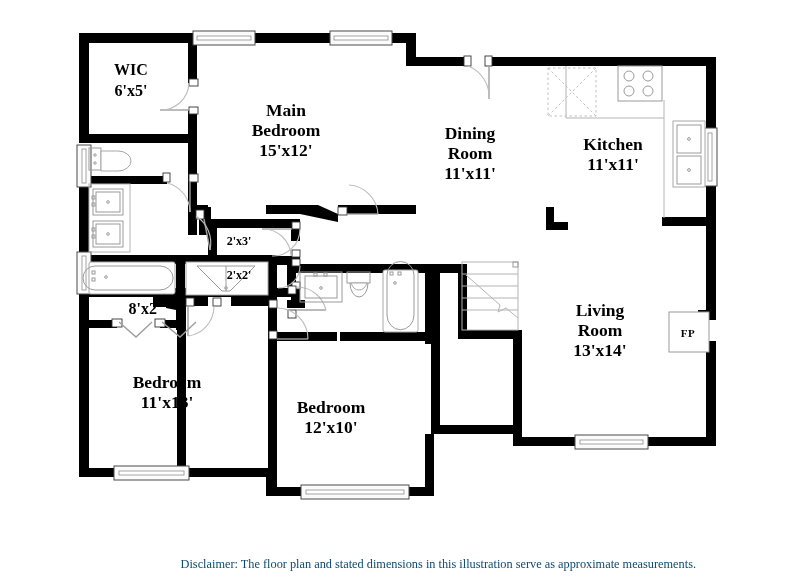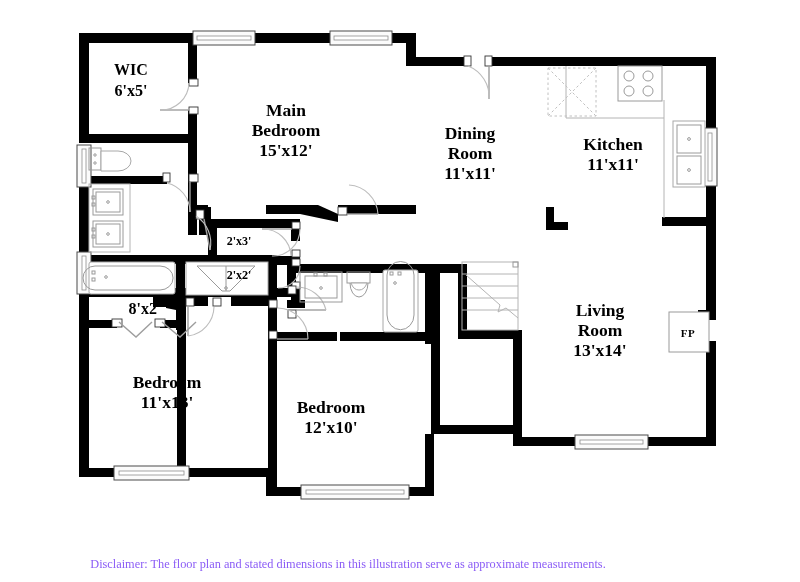--- a/index.html
+++ b/index.html
@@ -28,25 +28,25 @@
   .fixture{fill:#ffffff;stroke:#a8a8a8;stroke-width:1;}
   .door-arc{fill:none;stroke:#bdbdbd;stroke-width:1.1;}
   .door-leaf{fill:none;stroke:#9e9e9e;stroke-width:1.4;}
   .win-frame{fill:#fbfbfb;stroke:#4a4a4a;stroke-width:1;}
   .win-inner{fill:#ffffff;stroke:#8e8e8e;stroke-width:0.8;}
   .jamb{fill:#ffffff;stroke:#333;stroke-width:0.9;}
   .dash{fill:none;stroke:#c0c0c0;stroke-width:1;stroke-dasharray:2.5 2.5;}
   .fp-box{fill:#ffffff;stroke:#9a9a9a;stroke-width:1;}
   #disclaimer{
     position:absolute;left:0;right:0;bottom:10px;
-    text-align:center;
+    text-align:right;
     font-family:"Liberation Serif", serif;
     font-size:12.3px;
     line-height:16px;
-    color:#8b5cf6;
+    color:#0c4a6e;
   }
   #disclaimer div{white-space:nowrap;}
 </style>
 </head>
 <body>
 
 <div id="plan-root">
 
 <svg id="floorplan" viewBox="0 0 800 582" xmlns="http://www.w3.org/2000/svg">
 

